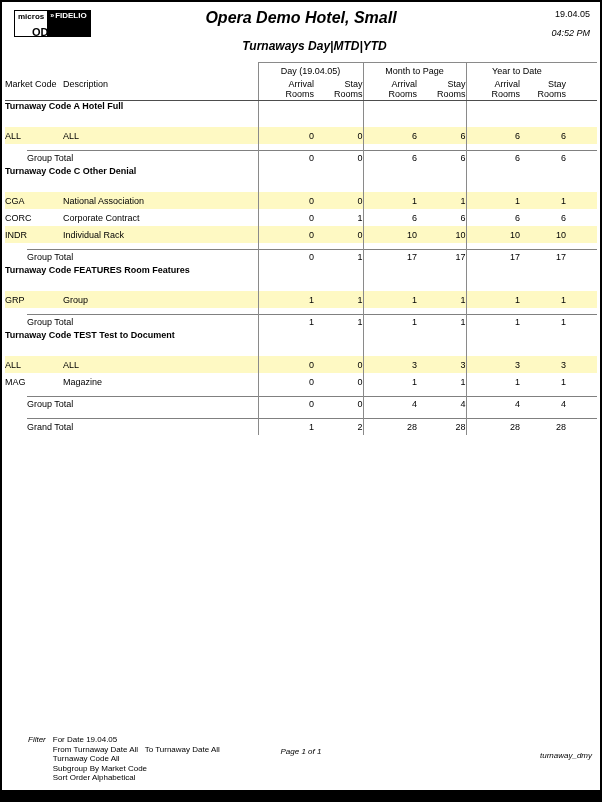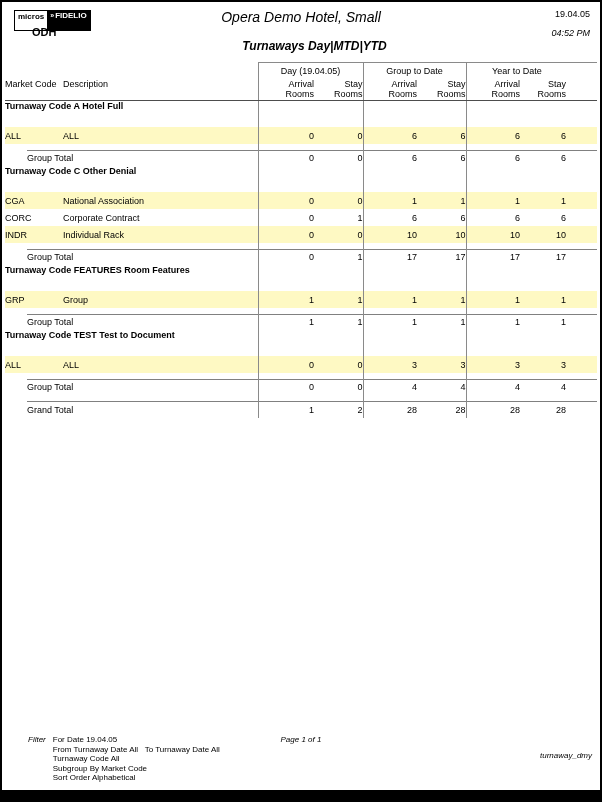--- a/index.html
+++ b/index.html
@@ -5,24 +5,24 @@
   * { margin:0; box-sizing:border-box; }
   body { background:#fff; font-family:"Liberation Sans", sans-serif; }
   .page {
     position:relative; width:602px; height:802px;
     border:2px solid #000; background:#fff; overflow:hidden;
     font-family:"Liberation Sans", sans-serif; color:#000;
   }
   
   .logo { position:absolute; top:8px; left:12px; display:inline-flex; align-items:stretch; font-size:8px; line-height:10px; }
   .logo-micros { border:1px solid #000; background:#fff; color:#000; font-weight:bold; padding:1px 3px; }
-  .logo-fidelio { background:#000; color:#fff; font-weight:bold; padding:1px 4px 10px 2px; display:flex; align-items:center; gap:1px; }
+  .logo-fidelio { background:#000; color:#fff; font-weight:bold; padding:1px 4px 16px 2px; display:flex; align-items:center; gap:1px; }
   .logo-sep { font-size:7px; }
   .odh { position:absolute; top:24px; left:30px; font-weight:bold; font-size:11px; }
-  .hotel-name { position:absolute; top:7px; left:0; right:0; text-align:center; font-style:italic; font-size:14px; }
+  .hotel-name { position:absolute; top:7px; left:0; right:0; text-align:center; font-style:italic; font-size:16px;font-weight:bold; }
   .report-title { position:absolute; top:37px; left:0; right:0; text-align:center; font-style:italic; font-weight:bold; font-size:12px;padding-left:27px; }
   .hdr-date { position:absolute; top:7px; right:10px; font-size:9px; }
   .hdr-time { position:absolute; top:26px; right:10px; font-size:9px; font-style:italic; }
   
   table.rpt { position:absolute; top:60px; left:3px; width:592px; border-collapse:collapse; table-layout:fixed; font-size:9px; }
   table.rpt td { padding:0; }
   .dv { border-left:1px solid #8a8a8a; }
   .n { text-align:right; padding-right:4px; }
   .n.last { padding-right:31px; }
   .ghead-row td { height:16px; vertical-align:middle; }
@@ -41,21 +41,21 @@
   tr.spacer-row td { height:6px; }
   tr.total-row td { height:16px; vertical-align:middle;margin-top:48px; }
   tr.total-row.grand td { height:17px; }
   td.tlabel { border-top:1px solid #808080; }
   td.tline { border-top:1px solid #808080; }
   
   .rpt-footer { position:absolute; top:733px; left:0; right:0; height:52px; font-size:8px; }
   .f-left { position:absolute; top:0; left:26px; display:flex; gap:7px; }
   .f-label { font-style:italic; }
   .f-line { white-space:pre; line-height:9.5px; }
-  .f-center { position:absolute; top:0; left:0; right:0; text-align:center; font-style:italic; }
+  .f-center { position:absolute; top:12px; left:0; right:0; text-align:center; font-style:italic; }
   .f-right { position:absolute; top:16px; right:8px; font-style:italic; }
   .bottom-bar { position:absolute; bottom:0; left:0; right:0; height:10px; background:#000; }
 </style>
 </head>
 <body>
 
 <div class="page">
 
   <div class="logo">
     <span class="logo-micros">micros</span>
@@ -79,21 +79,21 @@
         <col style="width:49px">
       <col style="width:54px">
         <col style="width:49px">
       <col style="width:54px">
         <col style="width:77px">
     </colgroup>
     <thead>
       <tr class="ghead-row">
         <td colspan="3"></td>
         <td colspan="2" class="ghead dv">Day (19.04.05)</td>
-        <td colspan="2" class="ghead dv">Group to Date</td>
+        <td colspan="2" class="ghead dv">Month to Page</td>
         <td colspan="2" class="ghead dv lastg">Year to Date</td>
       </tr>
       <tr class="subhead-row">
         <td colspan="2" class="lh">Market Code</td>
         <td class="lh lh2">Description</td>
         <td class="n dv">
           <div>Arrival</div>
             <div>Rooms</div>
         </td>
         <td class="n">
@@ -264,20 +264,30 @@
         </tr>
         <tr class="data-row shaded">
           <td class="code" colspan="2">ALL</td>
           <td class="desc">ALL</td>
           <td class="n dv">0</td>
           <td class="n">0</td>
           <td class="n dv">3</td>
           <td class="n">3</td>
           <td class="n dv">3</td>
           <td class="n last">3</td>
+        </tr>
+        <tr class="data-row">
+          <td class="code" colspan="2">MAG</td>
+          <td class="desc">Magazine</td>
+          <td class="n dv">0</td>
+          <td class="n">0</td>
+          <td class="n dv">1</td>
+          <td class="n">1</td>
+          <td class="n dv">1</td>
+          <td class="n last">1</td>
         </tr>
         <tr class="spacer-row">
           <td colspan="3"></td>
           <td class="n dv"></td>
           <td class="n"></td>
           <td class="n dv"></td>
           <td class="n"></td>
           <td class="n dv"></td>
           <td class="n last"></td>
         </tr>

